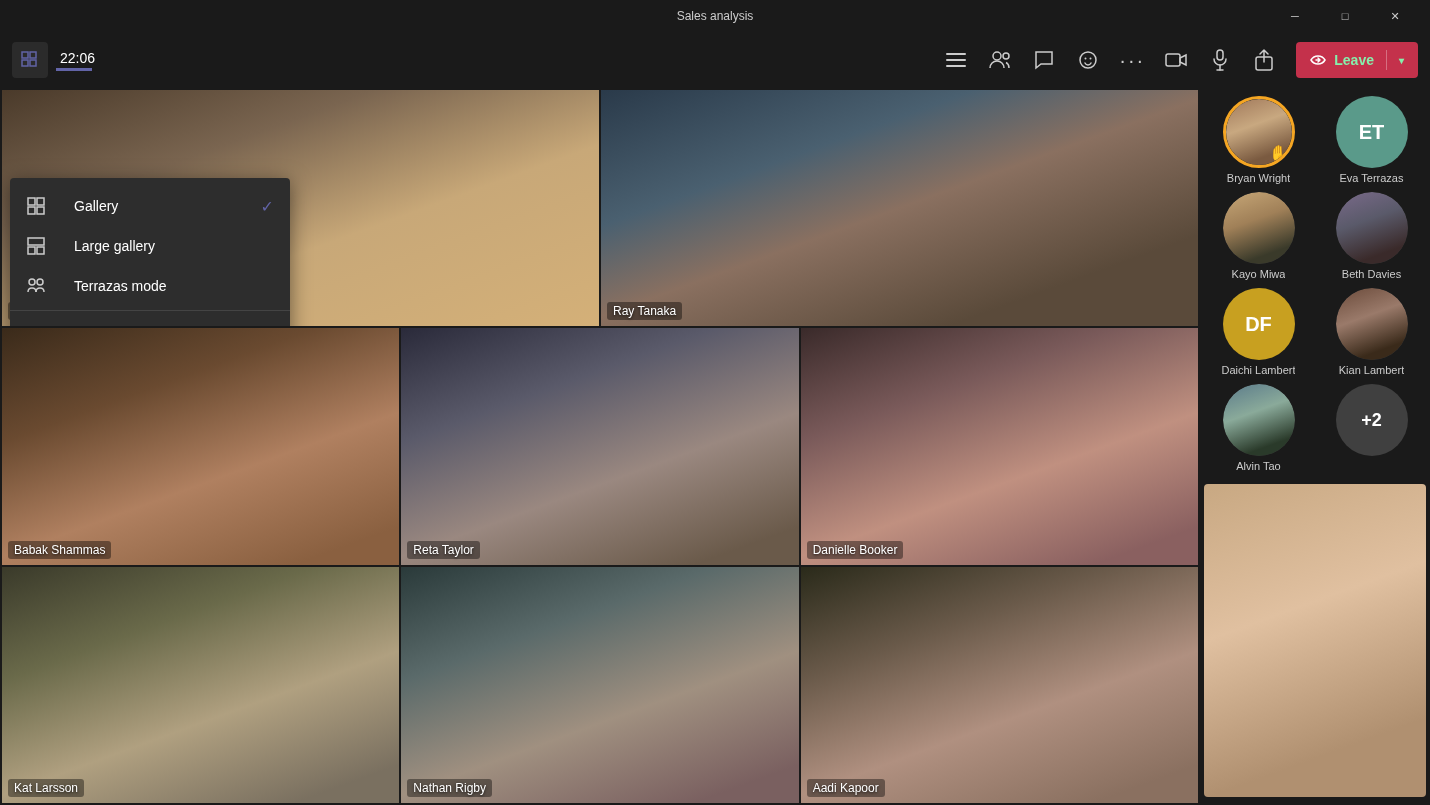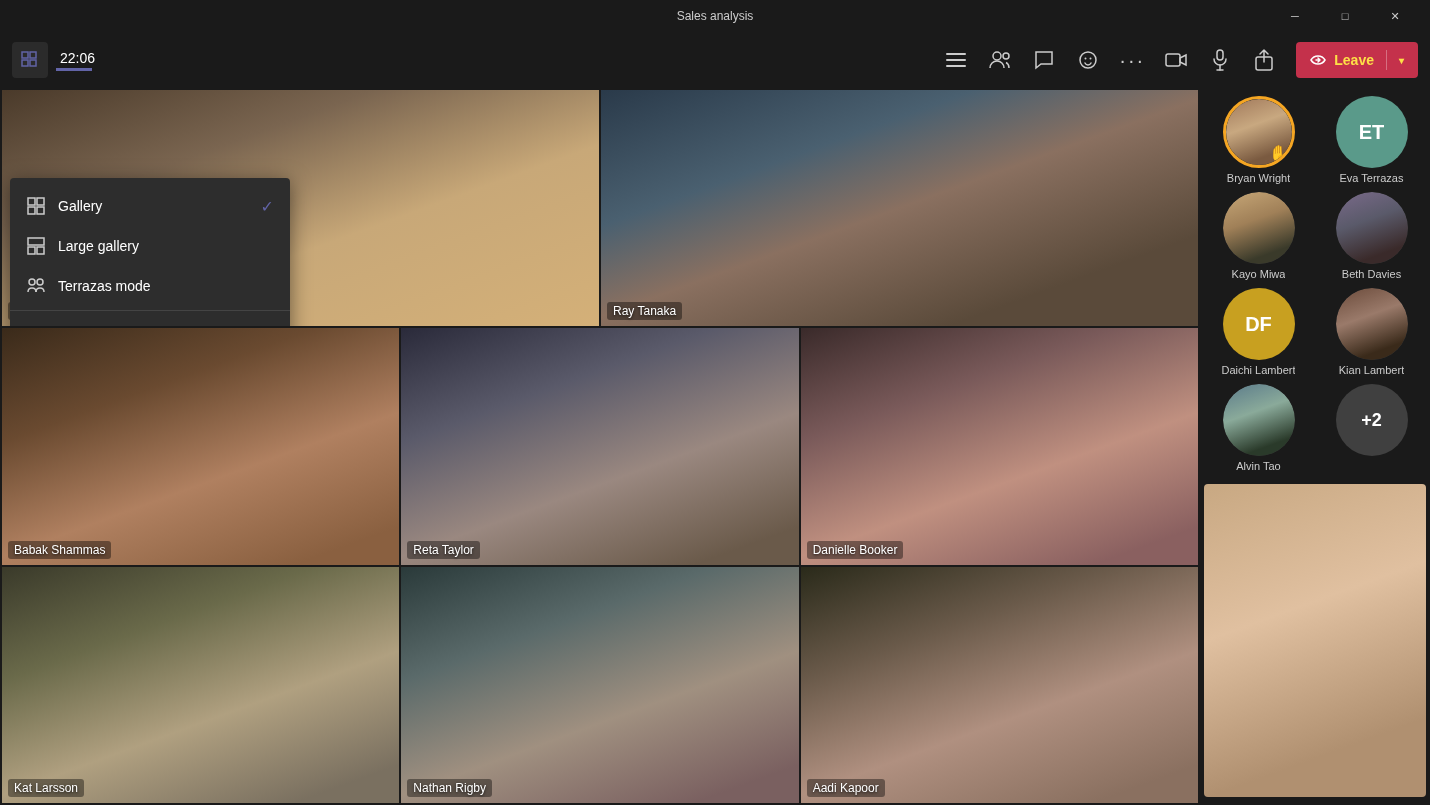--- a/index.html
+++ b/index.html
@@ -100,21 +100,21 @@
       height: 36px;
       background: #c4314b;
       border-radius: 4px;
       display: flex;
       align-items: center;
       padding: 0 14px;
       gap: 8px;
       cursor: pointer;
       font-size: 14px;
       font-weight: 600;
-      color: #fde047;
+      color: #86efac;
     }
     .leave-btn-divider {
       width: 1px;
       height: 20px;
       background: rgba(255,255,255,0.3);
       margin: 0 4px;
     }
 
     
     .main {
@@ -236,21 +236,21 @@
       border-radius: 4px;
       box-shadow: 0 4px 20px rgba(0,0,0,0.5);
       z-index: 100;
       padding: 8px 0;
     }
     .dropdown-item {
       display: flex;
       align-items: center;
       padding: 10px 16px;
       cursor: pointer;
-      gap: 12px;
+      gap: 28px;
       font-size: 14px;
       color: #fff;
       position: relative;
     }
     .dropdown-item-icon {
       width: 20px;
       height: 20px;
       display: flex;
       align-items: center;
       justify-content: center;

